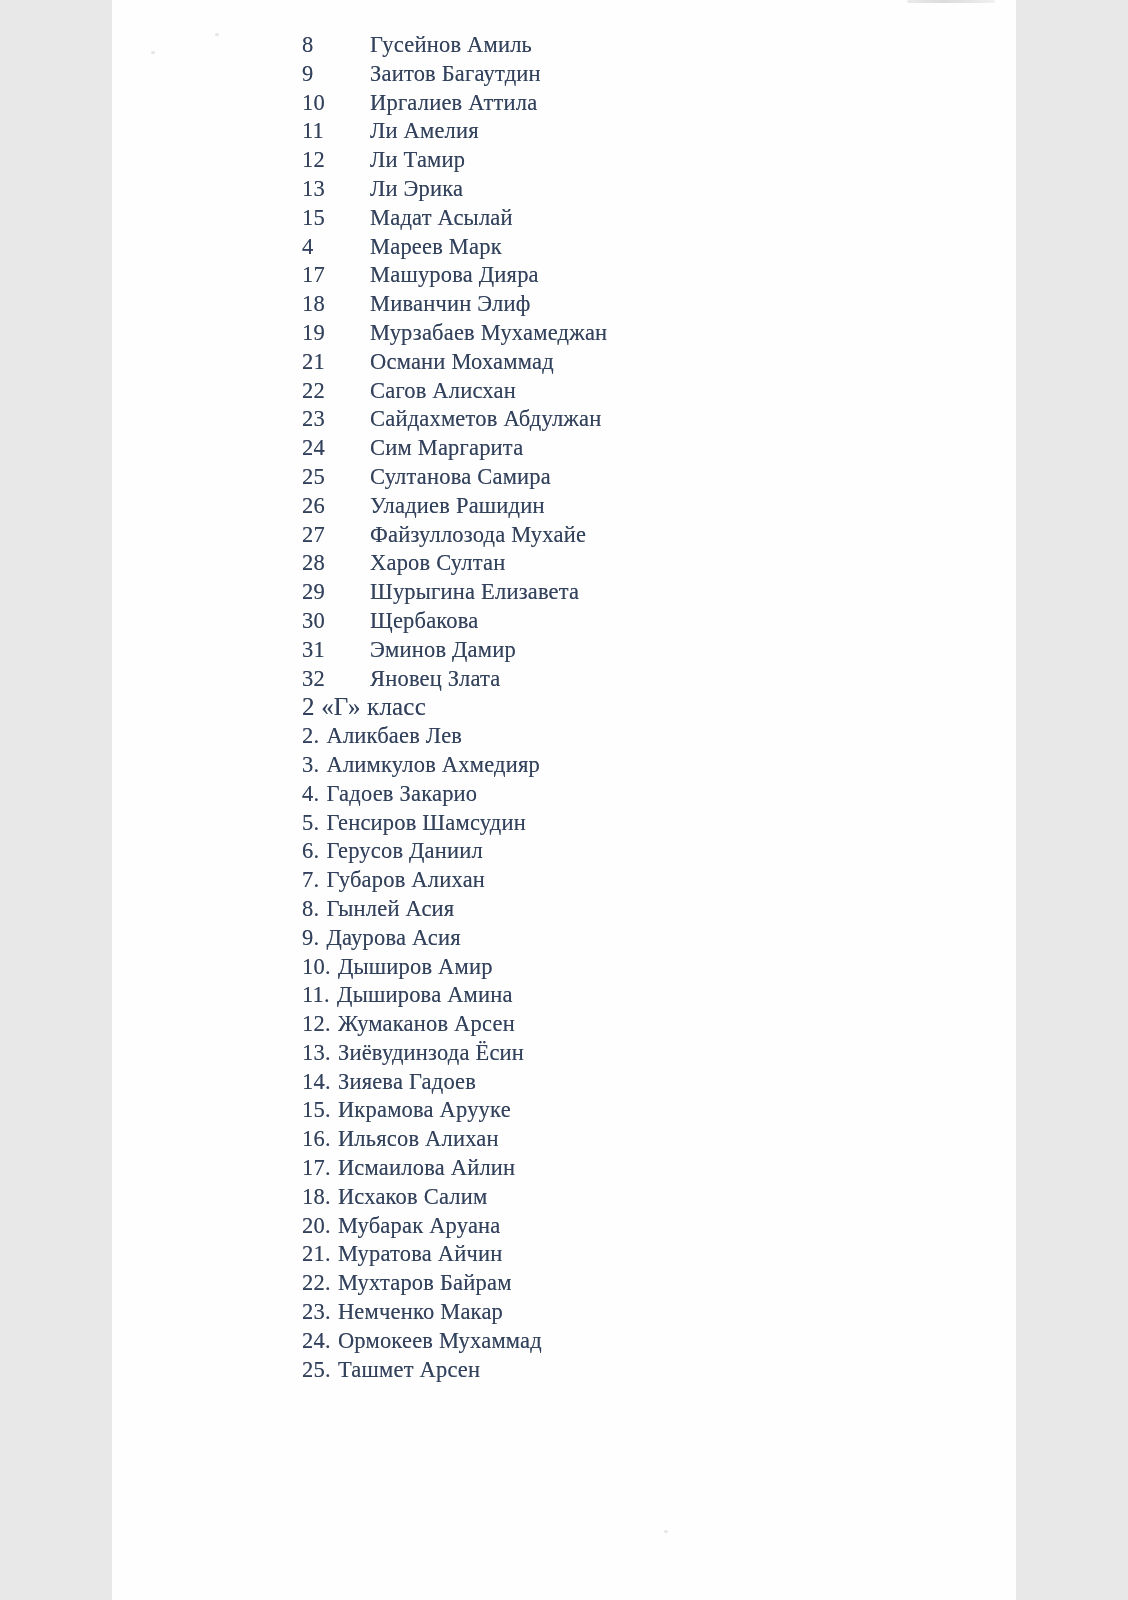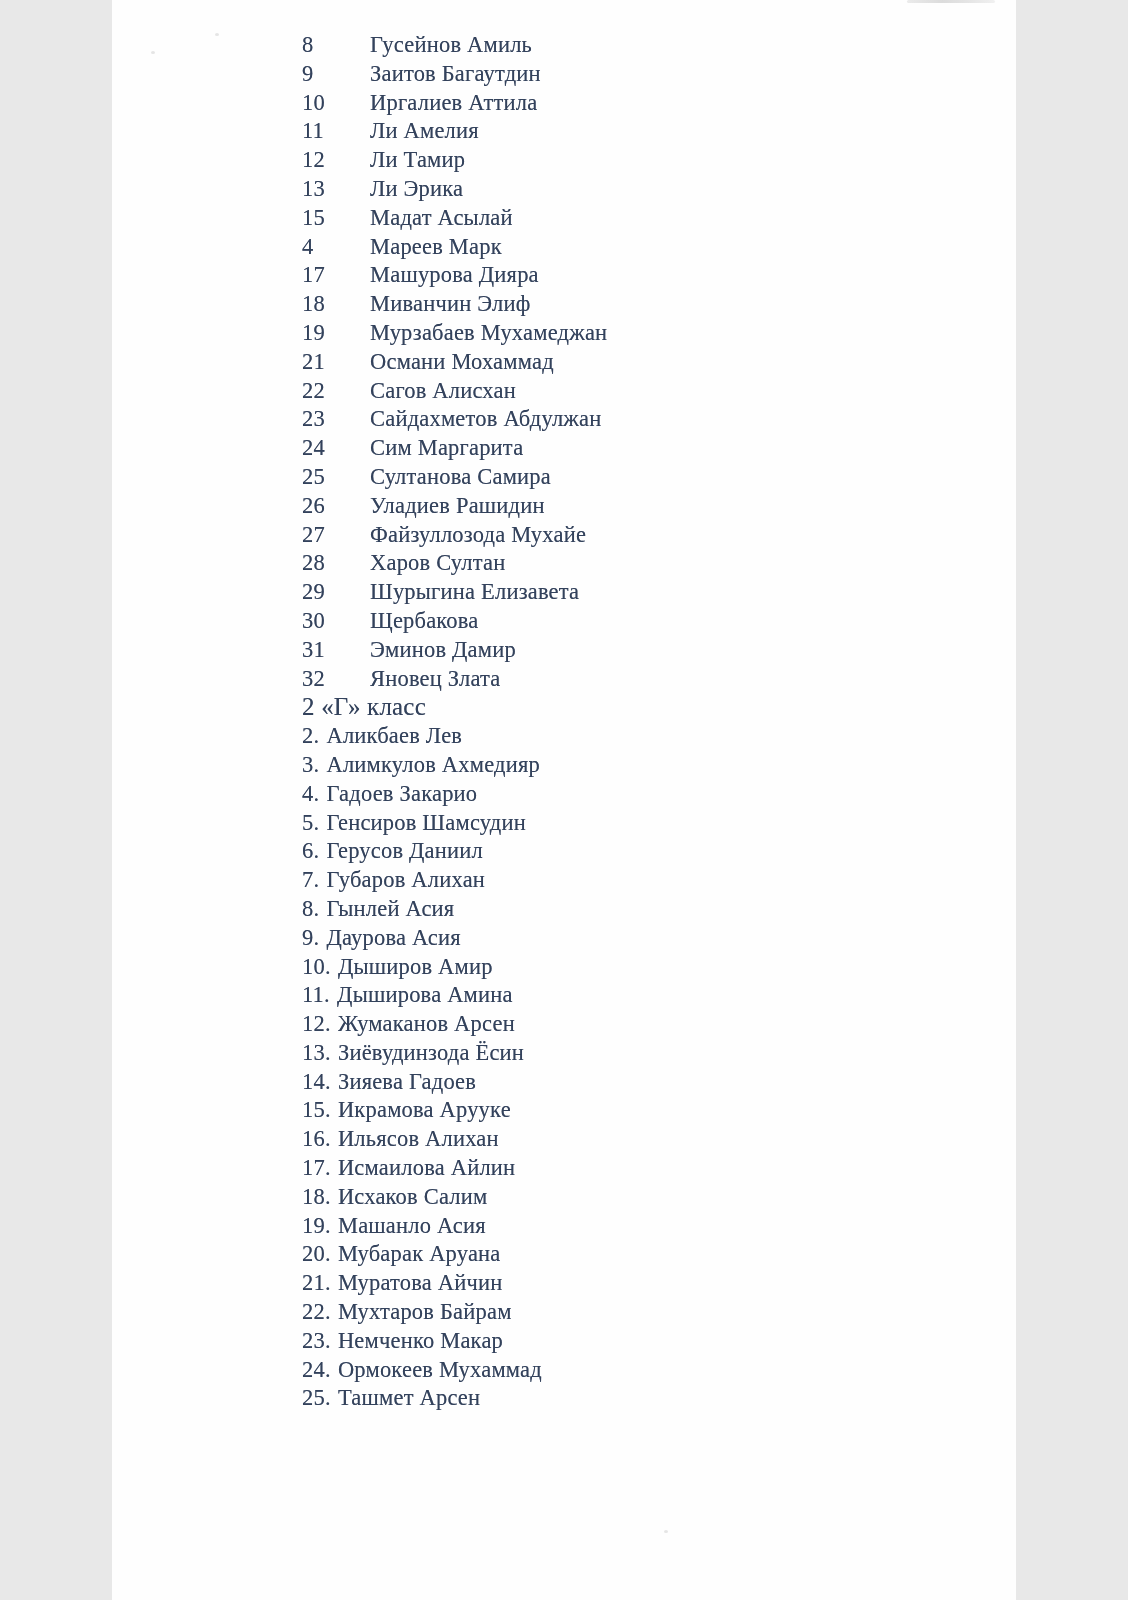--- a/index.html
+++ b/index.html
@@ -110,21 +110,20 @@
         <div class="row"><span class="num2">9.</span><span>Даурова Асия</span></div>
         <div class="row"><span class="num2">10.</span><span>Дыширов Амир</span></div>
         <div class="row"><span class="num2">11.</span><span>Дыширова Амина</span></div>
         <div class="row"><span class="num2">12.</span><span>Жумаканов Арсен</span></div>
         <div class="row"><span class="num2">13.</span><span>Зиёвудинзода Ёсин</span></div>
         <div class="row"><span class="num2">14.</span><span>Зияева Гадоев</span></div>
         <div class="row"><span class="num2">15.</span><span>Икрамова Арууке</span></div>
         <div class="row"><span class="num2">16.</span><span>Ильясов Алихан</span></div>
         <div class="row"><span class="num2">17.</span><span>Исмаилова Айлин</span></div>
         <div class="row"><span class="num2">18.</span><span>Исхаков Салим</span></div>
-        <div class="row"><span class="num2">19.</span><span>Машанло Асия</span></div>
         <div class="row"><span class="num2">20.</span><span>Мубарак Аруана</span></div>
         <div class="row"><span class="num2">21.</span><span>Муратова Айчин</span></div>
         <div class="row"><span class="num2">22.</span><span>Мухтаров Байрам</span></div>
         <div class="row"><span class="num2">23.</span><span>Немченко Макар</span></div>
         <div class="row"><span class="num2">24.</span><span>Ормокеев Мухаммад</span></div>
         <div class="row"><span class="num2">25.</span><span>Ташмет Арсен</span></div>
       </div>
   </div>
 
 </div>

